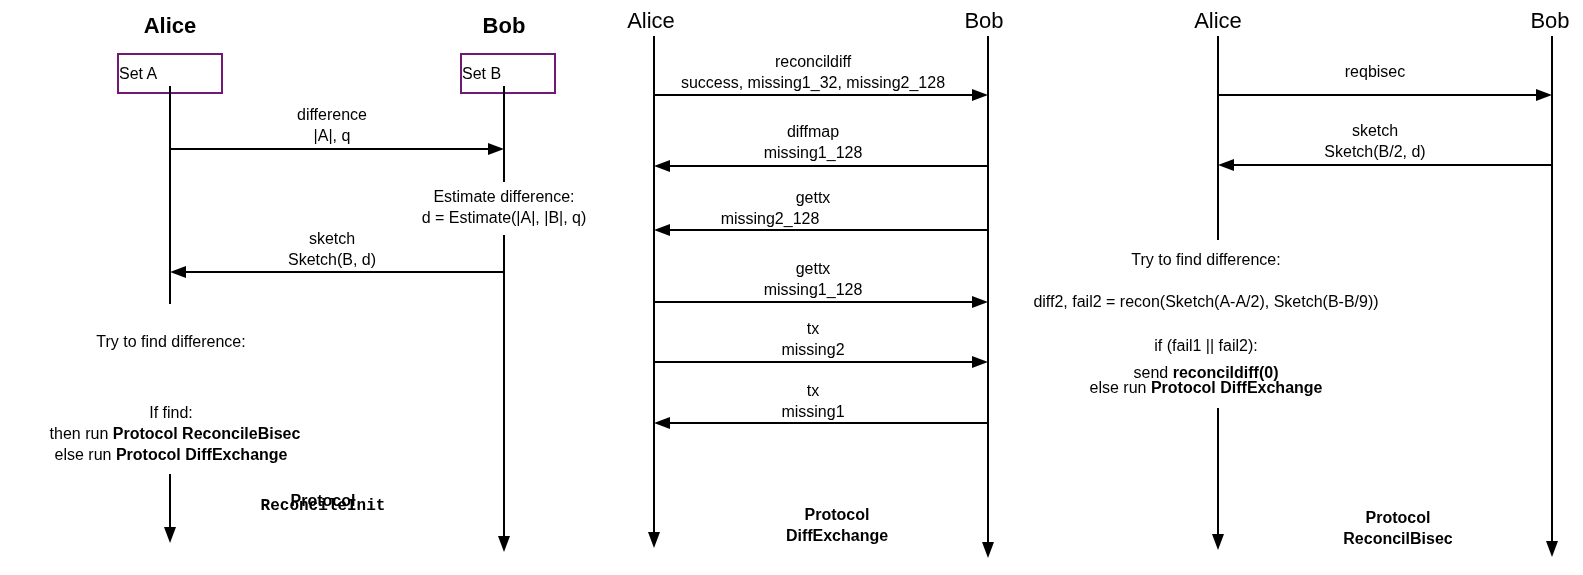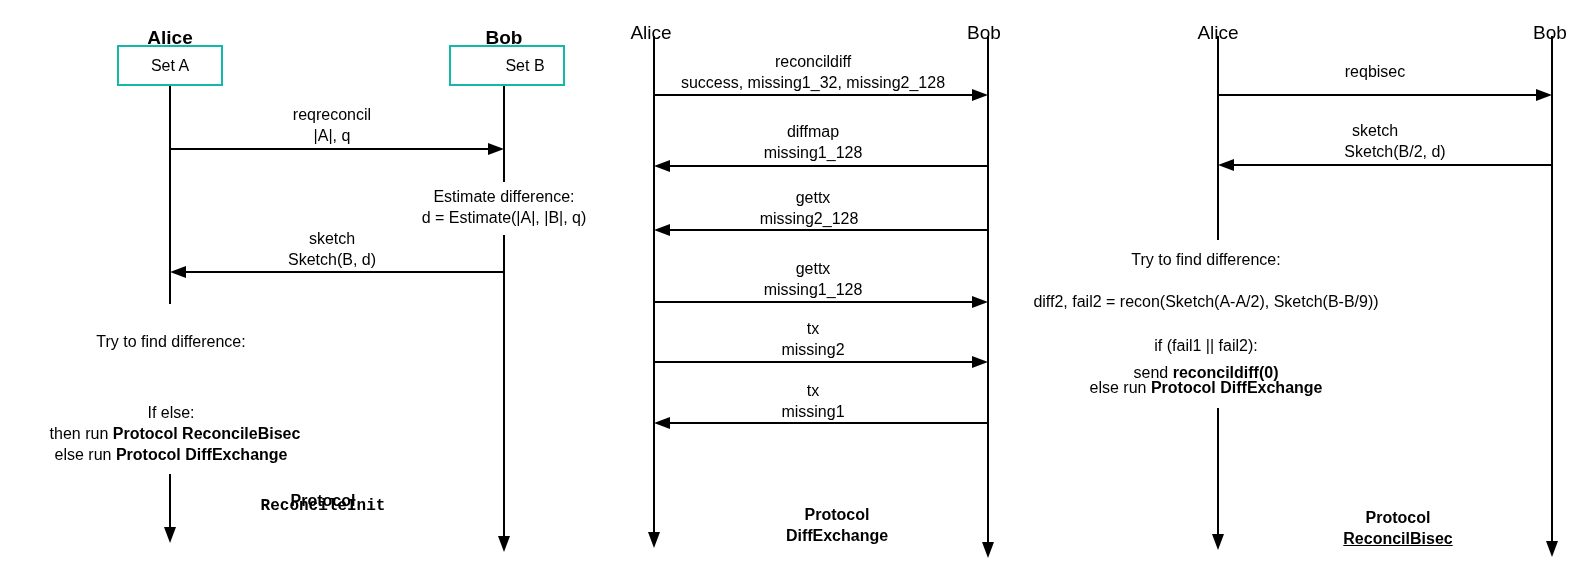--- a/index.html
+++ b/index.html
@@ -3,72 +3,72 @@
 <meta charset="utf-8">
 <style>
   * { margin:0; padding:0; box-sizing:border-box; }
   html,body { background:#ffffff; }
   .stage {
     position:relative; width:1583px; height:575px; background:#ffffff;
     font-family:"Liberation Sans", sans-serif; color:#000; overflow:hidden;
   }
   .abs { position:absolute; }
   .cx  { transform:translateX(-50%); white-space:nowrap; text-align:center; }
-  .hdr { font-size:19px; line-height:20px;margin-top:12px; }
+  .hdr { font-size:22px; line-height:20px; }
   .b   { font-weight:bold; }
   .lbl { font-size:16px; line-height:20px; }
   .cap { font-size:16px; line-height:20px; font-weight:bold; }
   .vline { width:2px; background:#000; }
   .hline { height:2px; background:#000; }
   .box {
-    border:2px solid #14b8a6; background:#fff;
-    display:flex; align-items:center; justify-content:center; font-size:16px;
+    border:2px solid #701a75; background:#fff;
+    display:flex; align-items:center; justify-content:flex-start; font-size:16px;margin-top:8px;
   }
   .arrR { width:0; height:0; border-left:16px solid #000; border-top:6px solid transparent; border-bottom:6px solid transparent; }
   .arrL { width:0; height:0; border-right:16px solid #000; border-top:6px solid transparent; border-bottom:6px solid transparent; }
   .arrD { width:0; height:0; border-top:16px solid #000; border-left:6px solid transparent; border-right:6px solid transparent; }
 </style>
 </head>
 <body>
 
 <div class="stage">
 
   <div class="abs hdr b cx" style="left:170px;top:16px;">Alice</div>
   <div class="abs hdr b cx" style="left:504px;top:16px;">Bob</div>
 
   <div class="abs box" style="left:117px;top:45px;width:106px;height:41px;">
     <span>Set A</span>
   </div>
-  <div class="abs box" style="left:449px;top:45px;width:116px;height:41px;padding-left:36px;">
+  <div class="abs box" style="left:460px;top:45px;width:96px;height:41px;">
     <span>Set B</span>
   </div>
 
   <div class="abs vline" style="left:169px;top:86px;height:218px;"></div>
   <div class="abs vline" style="left:169px;top:474px;height:54px;"></div>
   <div class="abs arrD" style="left:164px;top:527px;"></div>
   <div class="abs vline" style="left:503px;top:86px;height:96px;"></div>
   <div class="abs vline" style="left:503px;top:235px;height:301px;"></div>
   <div class="abs arrD" style="left:498px;top:536px;"></div>
 
-  <div class="abs lbl cx" style="left:332px;top:105px;">reqreconcil</div>
+  <div class="abs lbl cx" style="left:332px;top:105px;">difference</div>
   <div class="abs lbl cx" style="left:332px;top:126px;">|A|, q</div>
   <div class="abs hline" style="left:170px;top:148px;width:320px;"></div>
   <div class="abs arrR" style="left:488px;top:143px;"></div>
 
   <div class="abs lbl cx" style="left:504px;top:187px;">Estimate difference:</div>
   <div class="abs lbl cx" style="left:504px;top:208px;">d = Estimate(|A|, |B|, q)</div>
 
   <div class="abs lbl cx" style="left:332px;top:229px;">sketch</div>
   <div class="abs lbl cx" style="left:332px;top:250px;">Sketch(B, d)</div>
   <div class="abs hline" style="left:184px;top:271px;width:320px;"></div>
   <div class="abs arrL" style="left:170px;top:266px;"></div>
 
   <div class="abs lbl cx" style="left:171px;top:332px;">Try to find difference:</div>
 
-  <div class="abs lbl cx" style="left:171px;top:403px;">If else:</div>
+  <div class="abs lbl cx" style="left:171px;top:403px;">If find:</div>
   <div class="abs lbl cx" style="left:171px;top:424px;padding-left:8px;"><span>then run </span><b>Protocol ReconcileBisec</b></div>
   <div class="abs lbl cx" style="left:171px;top:445px;"><span>else run </span><b>Protocol DiffExchange</b></div>
 
   <div class="abs cap cx" style="left:323px;top:491px;">Protocol</div>
   <div class="abs cap cx" style="left:323px;top:496px;font-family:Liberation Mono, monospace;">ReconcileInit</div>
 
   <div class="abs hdr cx" style="left:651px;top:11px;">Alice</div>
   <div class="abs hdr cx" style="left:984px;top:11px;">Bob</div>
 
   <div class="abs vline" style="left:653px;top:36px;height:496px;"></div>
@@ -80,21 +80,21 @@
   <div class="abs lbl cx" style="left:813px;top:73px;">success, missing1_32, missing2_128</div>
   <div class="abs hline" style="left:654px;top:94px;width:320px;"></div>
   <div class="abs arrR" style="left:972px;top:89px;"></div>
 
   <div class="abs lbl cx" style="left:813px;top:122px;">diffmap</div>
   <div class="abs lbl cx" style="left:813px;top:143px;">missing1_128</div>
   <div class="abs hline" style="left:668px;top:165px;width:320px;"></div>
   <div class="abs arrL" style="left:654px;top:160px;"></div>
 
   <div class="abs lbl cx" style="left:813px;top:188px;">gettx</div>
-  <div class="abs lbl cx" style="left:809px;top:209px;">missing2_128</div>
+  <div class="abs lbl cx" style="left:770px;top:209px;">missing2_128</div>
   <div class="abs hline" style="left:668px;top:229px;width:320px;"></div>
   <div class="abs arrL" style="left:654px;top:224px;"></div>
 
   <div class="abs lbl cx" style="left:813px;top:259px;">gettx</div>
   <div class="abs lbl cx" style="left:813px;top:280px;">missing1_128</div>
   <div class="abs hline" style="left:654px;top:301px;width:320px;"></div>
   <div class="abs arrR" style="left:972px;top:296px;"></div>
 
   <div class="abs lbl cx" style="left:813px;top:319px;">tx</div>
   <div class="abs lbl cx" style="left:813px;top:340px;">missing2</div>
@@ -116,27 +116,27 @@
   <div class="abs vline" style="left:1217px;top:408px;height:126px;"></div>
   <div class="abs arrD" style="left:1212px;top:534px;"></div>
   <div class="abs vline" style="left:1551px;top:36px;height:505px;"></div>
   <div class="abs arrD" style="left:1546px;top:541px;"></div>
 
   <div class="abs lbl cx" style="left:1375px;top:62px;">reqbisec</div>
   <div class="abs hline" style="left:1218px;top:94px;width:320px;"></div>
   <div class="abs arrR" style="left:1536px;top:89px;"></div>
 
   <div class="abs lbl cx" style="left:1375px;top:121px;">sketch</div>
-  <div class="abs lbl cx" style="left:1375px;top:142px;margin-left:20px;">Sketch(B/2, d)</div>
+  <div class="abs lbl cx" style="left:1375px;top:142px;">Sketch(B/2, d)</div>
   <div class="abs hline" style="left:1232px;top:164px;width:320px;"></div>
   <div class="abs arrL" style="left:1218px;top:159px;"></div>
 
   <div class="abs lbl cx" style="left:1206px;top:250px;">Try to find difference:</div>
   <div class="abs lbl cx" style="left:1206px;top:292px;">diff2, fail2 = recon(Sketch(A-A/2), Sketch(B-B/9))</div>
 
   <div class="abs lbl cx" style="left:1206px;top:336px;">if (fail1 || fail2):</div>
   <div class="abs lbl cx" style="left:1206px;top:363px;"><span>send </span><b>reconcildiff(0)</b></div>
   <div class="abs lbl cx" style="left:1206px;top:378px;"><span>else run </span><b>Protocol DiffExchange</b></div>
 
   <div class="abs cap cx" style="left:1398px;top:508px;">Protocol</div>
-  <div class="abs cap cx" style="left:1398px;top:529px;text-decoration:underline;">ReconcilBisec</div>
+  <div class="abs cap cx" style="left:1398px;top:529px;">ReconcilBisec</div>
 
 </div>
 
 </body></html>

